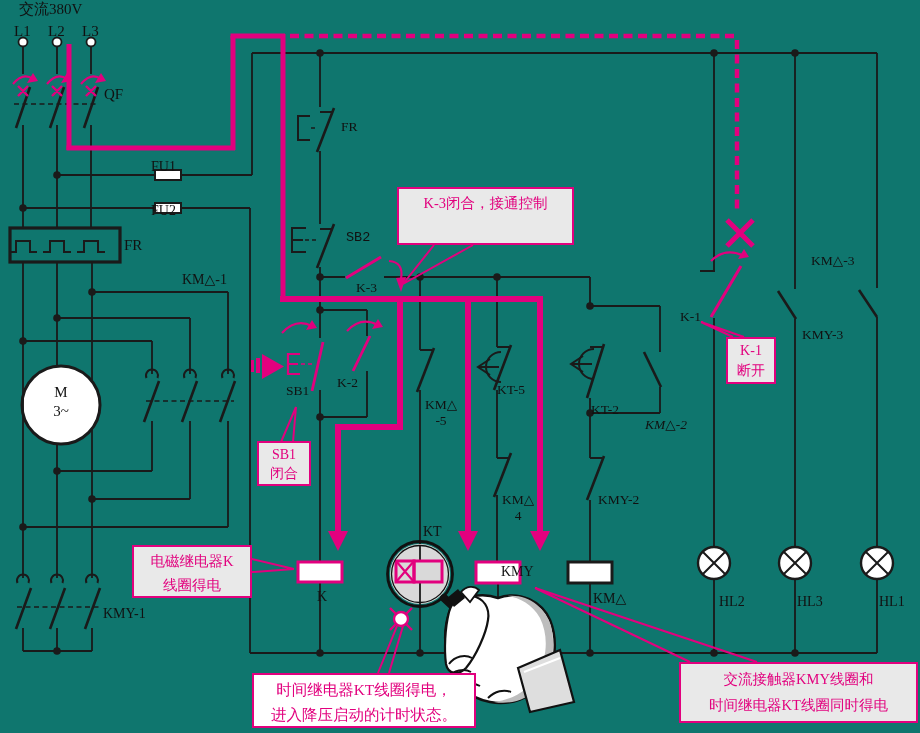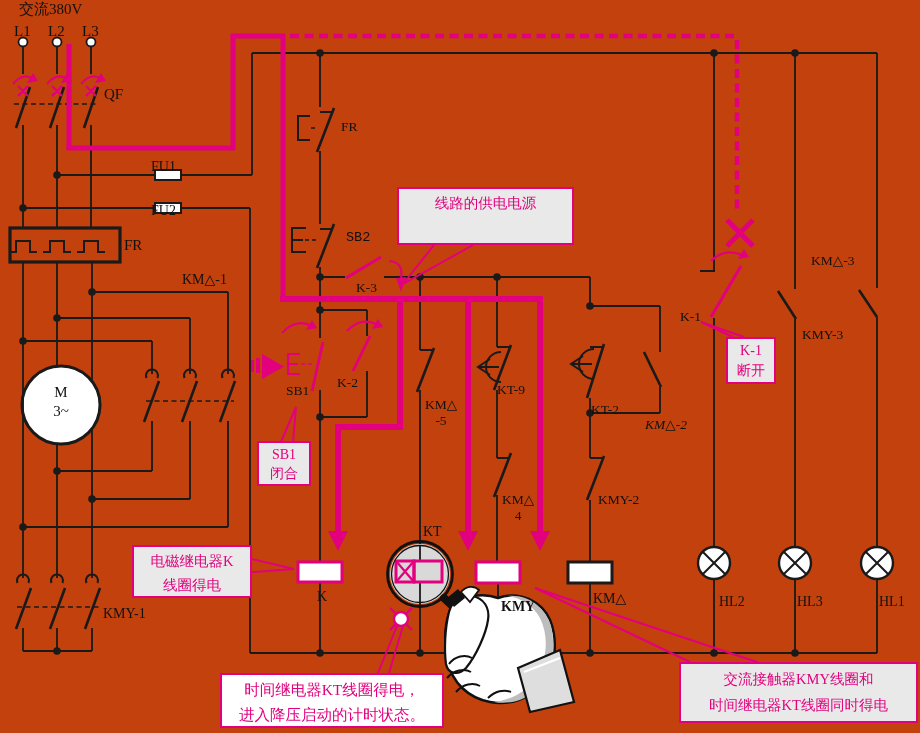--- a/index.html
+++ b/index.html
@@ -1,32 +1,32 @@
 <!DOCTYPE html>
 <html><head>
 <meta charset="utf-8">
 <style>
   html,body{margin:0;padding:0;background:#ffffff;}
-  #stage{position:relative;width:920px;height:733px;background:#c2410c;overflow:hidden;
+  #stage{position:relative;width:920px;height:733px;background:#0f766e;overflow:hidden;
          font-family:"Liberation Serif","DejaVu Serif",serif;}
   #stage svg{position:absolute;left:0;top:0;}
   .lbl{position:absolute;color:#111;font-size:14px;white-space:nowrap;line-height:1.1;}
   .lbl.big{font-size:15px;}
   .lbl.sm{font-size:13.5px;}
   .stack{position:absolute;text-align:center;color:#111;font-size:13.5px;line-height:16px;}
   .stack span{display:block;}
   .motorlbl{position:absolute;left:36px;top:383px;width:50px;text-align:center;
             font-size:15px;line-height:19px;color:#111;}
   .motorlbl span{display:block;}
   .callout{position:absolute;box-sizing:border-box;border:2.5px solid #e2007e;
            background:#e9e9e9;color:#e2007e;text-align:center;font-size:14.5px;
            line-height:24px;padding-top:2px;}
   .callout span{display:block;white-space:nowrap;}
   .callout.white{background:#ffffff;}
-  .callout.c5{font-size:15.5px;line-height:25px;}
+  .callout.c5{font-size:15.5px;line-height:25px;margin-left:32px;}
 </style>
 </head>
 <body>
 
 <div id="stage">
 <svg width="920" height="733" viewBox="0 0 920 733">
 
   <g stroke="#1a1a1a" stroke-width="1.8" fill="none">
 
     <circle cx="23" cy="42" r="4.5" fill="#fff"></circle>
@@ -255,42 +255,42 @@
 
   <span class="lbl sm" style="left:341px;top:120px;">FR</span>
   <span class="lbl sm" style="left:346px;top:231px;font-family:Liberation Mono, monospace;">SB2</span>
   <span class="lbl sm" style="left:356px;top:281px;">K-3</span>
   <span class="lbl sm" style="left:286px;top:384px;">SB1</span>
   <span class="lbl sm" style="left:337px;top:376px;">K-2</span>
   <div class="stack" style="left:415px;top:397px;width:52px;">
     <span>KM△</span>
     <span>-5</span>
   </div>
-  <span class="lbl sm" style="left:497px;top:383px;">KT-9</span>
+  <span class="lbl sm" style="left:497px;top:383px;">KT-5</span>
   <div class="stack" style="left:492px;top:492px;width:52px;">
     <span>KM△</span>
     <span>4</span>
   </div>
   <span class="lbl sm" style="left:591px;top:386px;margin-top:17px;">KT-2</span>
   <span class="lbl sm" style="left:645px;top:418px;font-style:italic;">KM△-2</span>
   <span class="lbl sm" style="left:598px;top:493px;">KMY-2</span>
   <span class="lbl sm" style="left:680px;top:310px;">K-1</span>
   <span class="lbl sm" style="left:802px;top:328px;">KMY-3</span>
   <span class="lbl sm" style="left:811px;top:254px;">KM△-3</span>
 
   <span class="lbl" style="left:423px;top:524px;">KT</span>
   <span class="lbl" style="left:317px;top:589px;">K</span>
-  <span class="lbl" style="left:501px;top:599px;font-weight:bold;">KMY</span>
+  <span class="lbl" style="left:501px;top:564px;">KMY</span>
   <span class="lbl" style="left:593px;top:591px;">KM△</span>
   <span class="lbl" style="left:719px;top:594px;">HL2</span>
   <span class="lbl" style="left:797px;top:594px;">HL3</span>
   <span class="lbl" style="left:879px;top:594px;">HL1</span>
 
   <div class="callout" style="left:397px;top:187px;width:177px;height:58px;">
-    <span>线路的供电电源</span>
+    <span>K-3闭合，接通控制</span>
   </div>
   <div class="callout" style="left:257px;top:441px;width:54px;height:45px;font-size:14px;line-height:19px;">
     <span>SB1</span>
     <span>闭合</span>
   </div>
   <div class="callout" style="left:726px;top:337px;width:50px;height:47px;font-size:14px;line-height:20px;">
     <span>K-1</span>
     <span>断开</span>
   </div>
   <div class="callout" style="left:132px;top:545px;width:120px;height:53px;">

